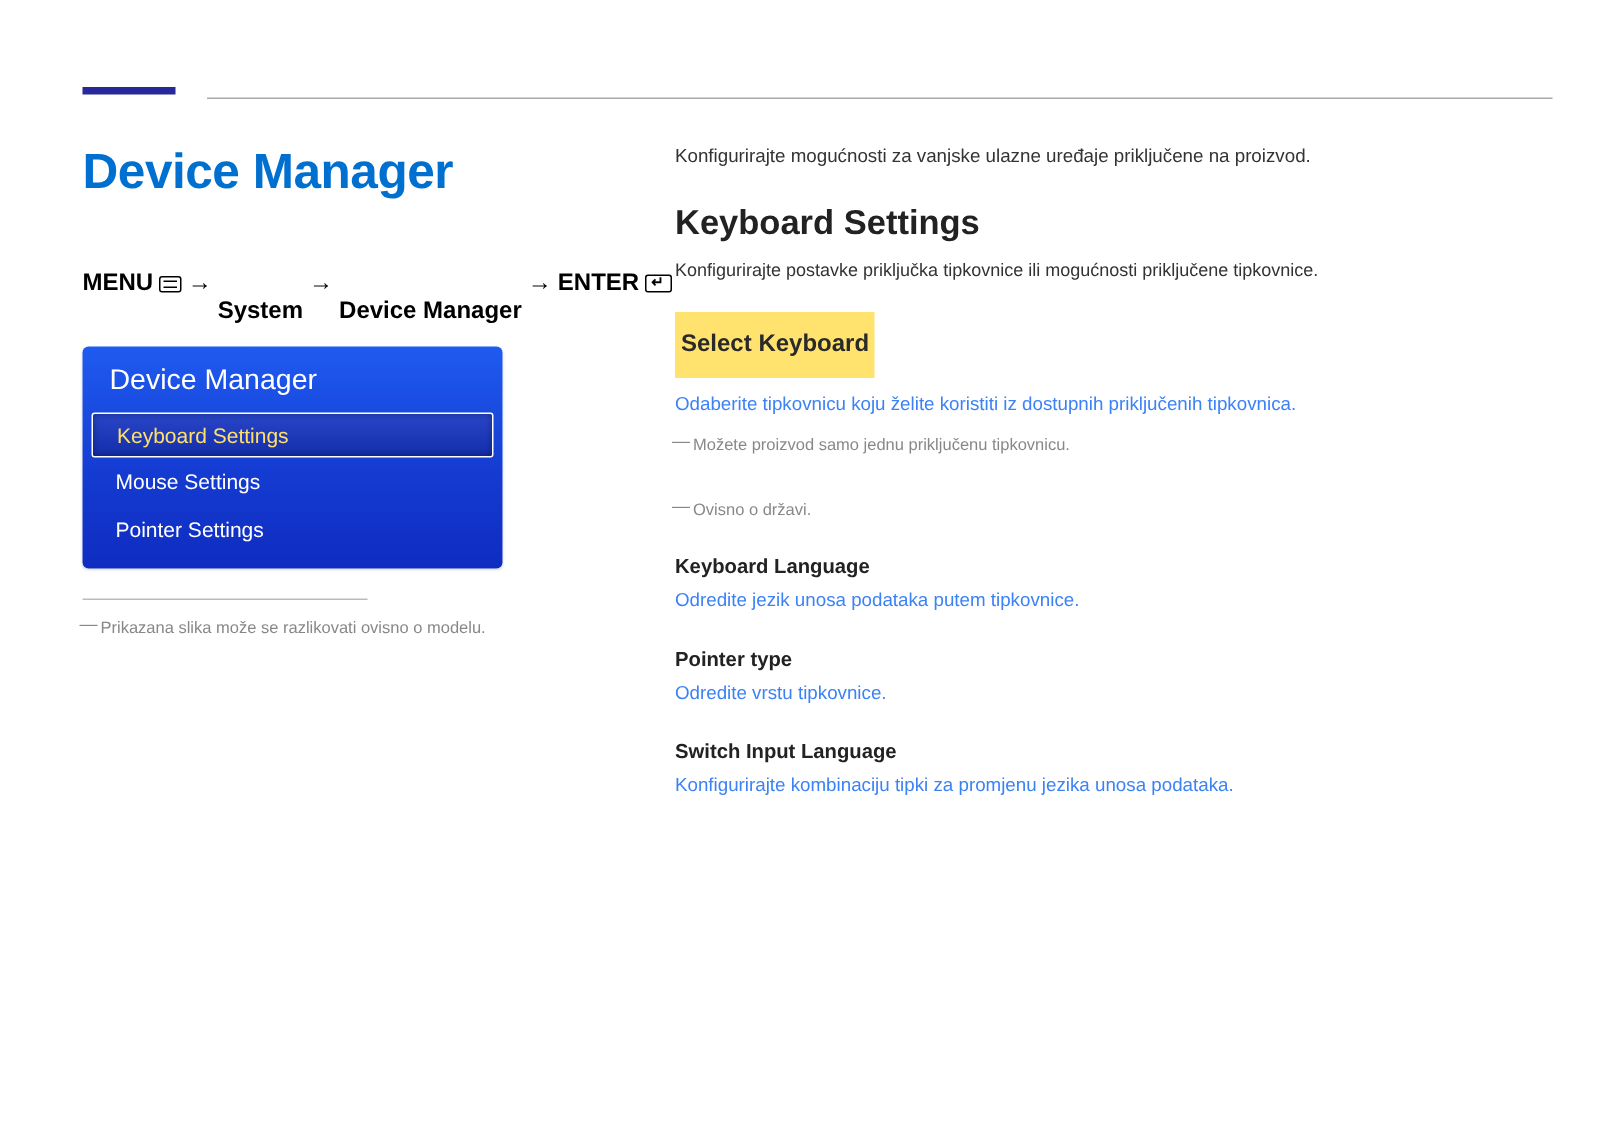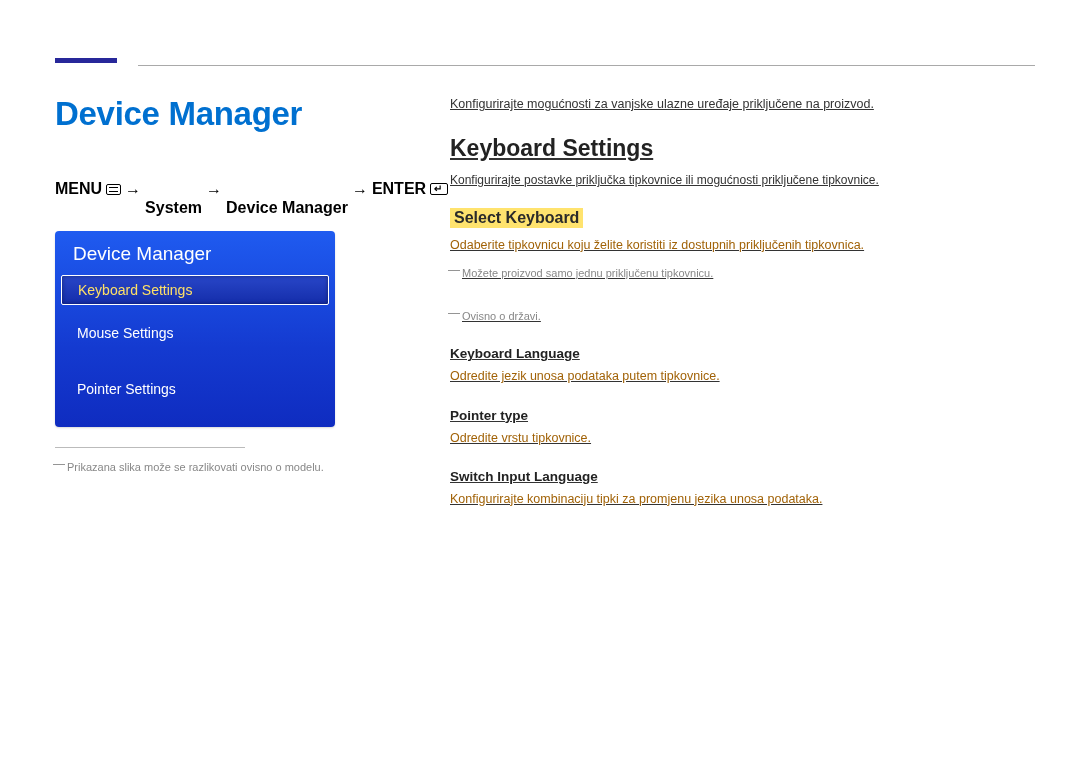--- a/index.html
+++ b/index.html
@@ -38,21 +38,20 @@
     display: flex;
     flex-direction: row;
   }
   .left {
     width: 395px;
     flex: 0 0 395px;
   }
   .right {
     flex: 1;
     padding-left: 0;
-    text-decoration: underline;
   }
   .h1-blue {
     color: #0070d0;
     font-size: 33px;
     font-weight: 700;
     letter-spacing: -0.3px;
     margin-bottom: 28px;
   }
   .breadcrumb {
     font-size: 16px;
@@ -108,21 +107,21 @@
   }
   .osd-title {
     color: #fff;
     font-size: 19px;
     font-weight: 400;
     padding: 12px 18px 10px 18px;
   }
   .osd-item {
     color: #fff;
     font-size: 14px;
-    padding: 20px 22px;
+    padding: 8px 22px;
   }
   .osd-item.selected {
     margin: 0 6px;
     padding: 6px 16px;
     border: 1.5px solid #fff;
     border-radius: 2px;
     color: #ffe066;
     background: linear-gradient(180deg, rgba(40,70,200,1) 0%, rgba(20,45,170,1) 100%);
     box-shadow: inset 0 0 4px rgba(0,0,0,0.4);
   }
@@ -166,34 +165,34 @@
     color: #333;
     margin-bottom: 18px;
     line-height: 1.45;
   }
   .h3-hilite {
     display: inline-block;
     font-size: 16px;
     font-weight: 700;
     color: #2a2a2a;
     background: #ffe36e;
-    padding: 1px 4px;
+    padding: 13px 4px;
     margin-bottom: 8px;
   }
   .section-gap { height: 12px; }
   .h4 {
     font-size: 13.5px;
     font-weight: 700;
     color: #222;
     margin-bottom: 6px;
     margin-top: 22px;
   }
   .body-sm {
     font-size: 12.5px;
-    color: #a16207;
+    color: #3b82f6;
     line-height: 1.45;
   }
 </style>
 </head>
 <body>
 
 <div class="page">
   <div class="top-accent"></div>
   <hr class="hr-top">
 

